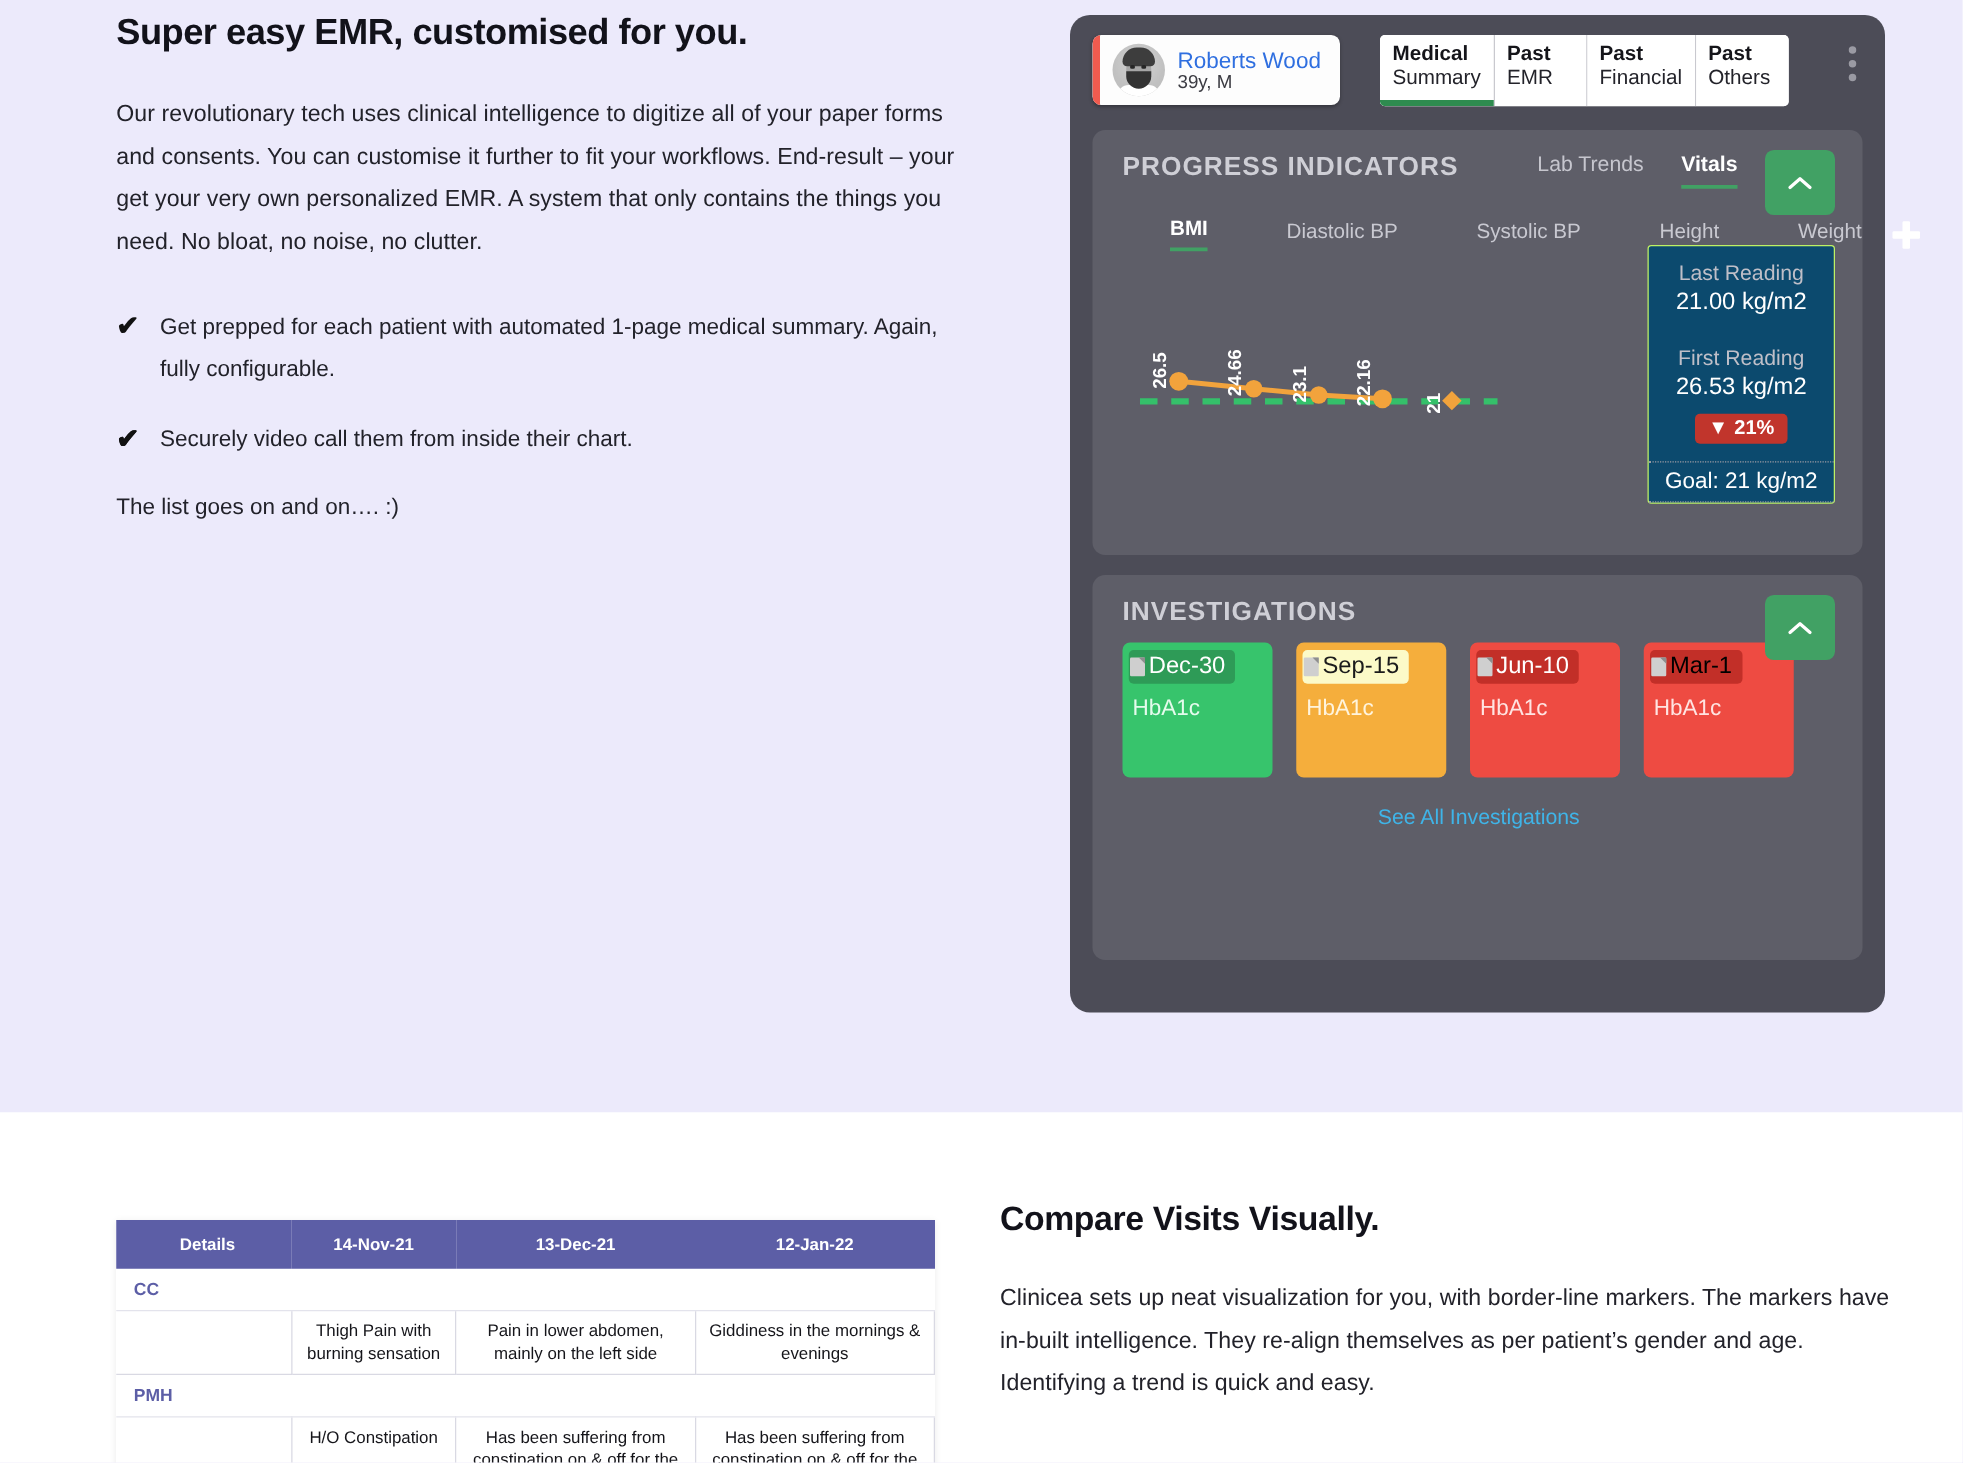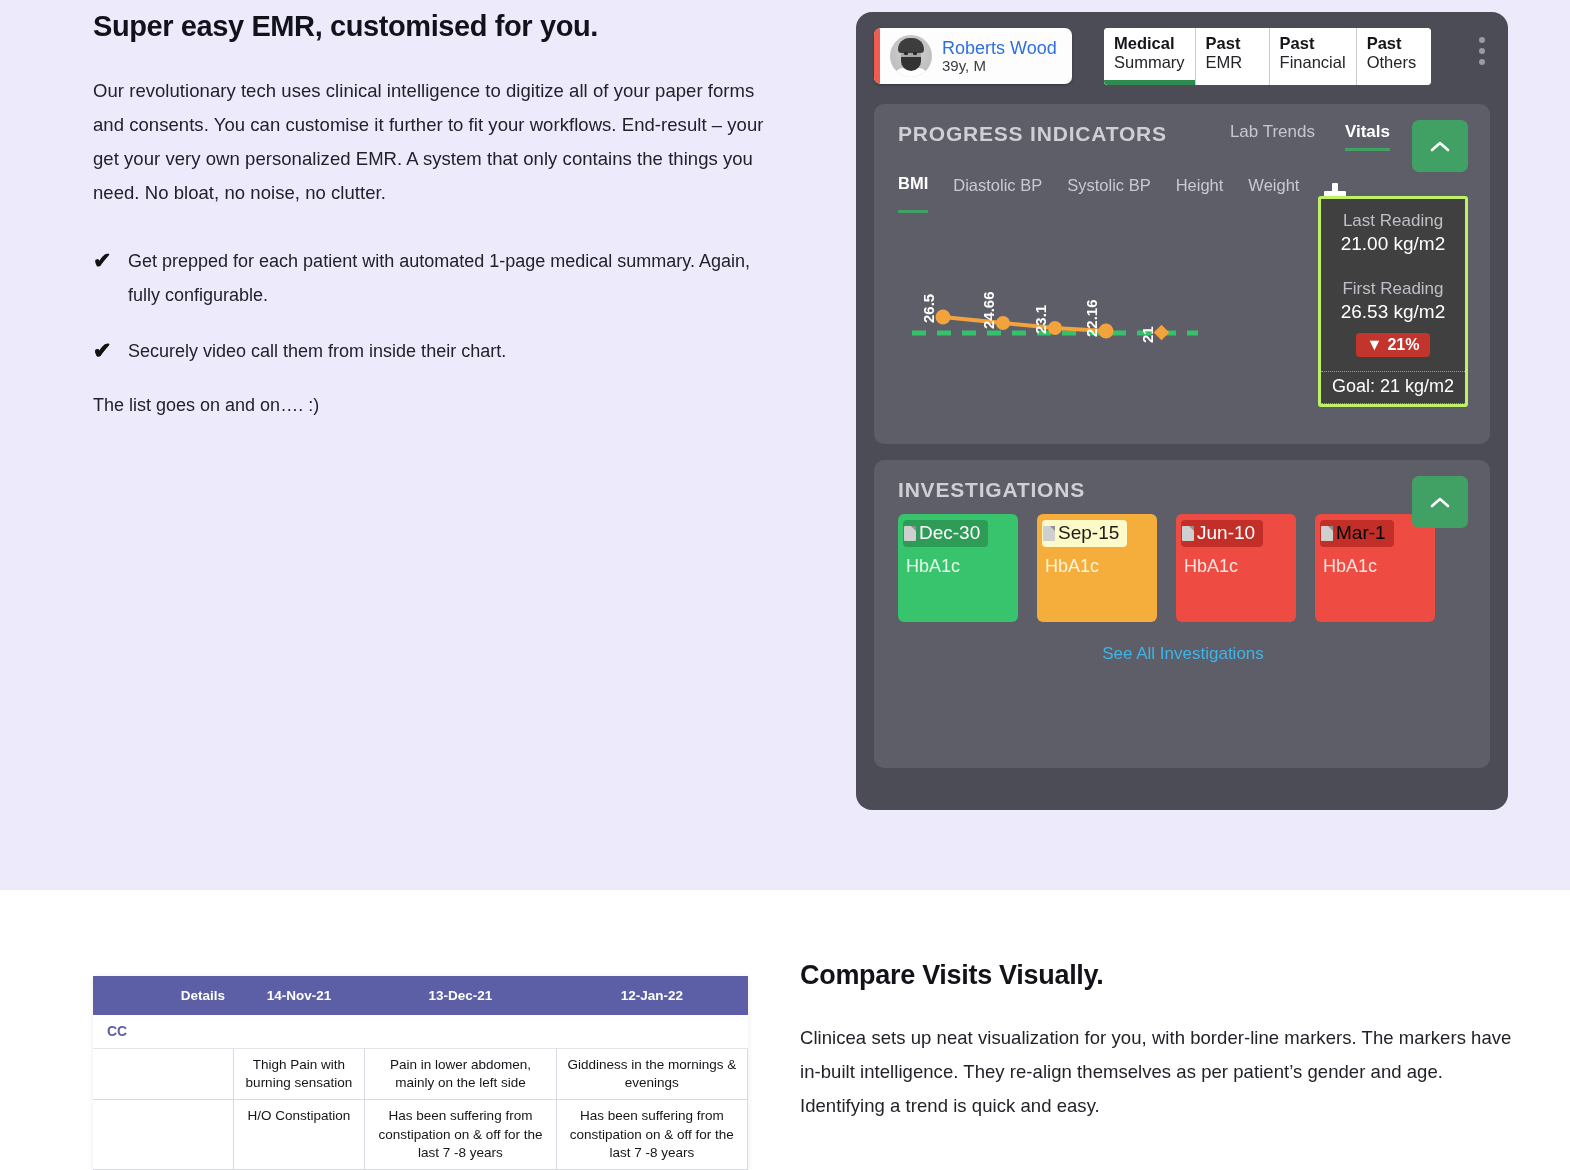--- a/index.html
+++ b/index.html
@@ -219,21 +219,21 @@
   }
   .pi-subtab { font-size: 17px; color: #C6C6CE; cursor: pointer; padding-bottom: 6px; }
   .pi-subtab.active { color: #ffffff; font-weight: 700; border-bottom: 3px solid #41A164; }
 
   .metric-row {
     display: flex;
     align-items: center;
     gap: 25px;
     margin-top: 28px;
   }
-  .metric { font-size: 16.5px; color: #C9C9D1; cursor: pointer; padding-bottom: 17px; white-space: nowrap;}
+  .metric { font-size: 16.5px; color: #C9C9D1; cursor: pointer; padding-bottom: 5px; white-space: nowrap; margin-left: 38px;}
   .metric.active { color: #ffffff; font-weight: 700; border-bottom: 3px solid #41A164; }
   .add-metric {
     width: 22px; height: 22px;
     position: relative;
     cursor: pointer;
   }
   .add-metric::before, .add-metric::after {
     content: ""; position: absolute; background: #fff; border-radius: 1px;
   }
   .add-metric::before { left: 0; top: 8px; width: 22px; height: 6px; }
@@ -254,22 +254,22 @@
     transform: rotate(-90deg);
     white-space: nowrap;
   }
 
   .reading-box {
     position: absolute;
     right: 22px;
     top: 92px;
     width: 150px;
     padding: 10px 0 0 0;
-    background: #404040;
-    border: 3px solid #bef264;
+    background: #0c4a6e;
+    border: 1px solid #bef264;
     border-radius: 3px;
     text-align: center;
   }
   .rb-label { font-size: 17px; color: #BFBFC8; margin-top: 2px; }
   .rb-value { font-size: 19px; color: #ffffff; margin-top: 2px; }
   .rb-gap { height: 22px; }
   .rb-badge {
     display: inline-flex;
     align-items: center;
     gap: 5px;
@@ -356,21 +356,21 @@
     box-shadow: 0 1px 6px rgba(0,0,0,.08);
   }
   .visit-table th {
     background: #5C5EA6;
     color: #ffffff;
     font-weight: 700;
     font-size: 13.5px;
     padding: 12px 8px;
     text-align: center;
   }
-  .visit-table th.first { text-align: right; padding-left: 14px; width: 140px; }
+  .visit-table th.first { text-align: center; padding-left: 14px; width: 140px; }
   .visit-table td {
     border: 1px solid #d9d9e3;
     padding: 7px 8px;
     text-align: center;
     color: #15151a;
     vertical-align: top;
     line-height: 1.35;
   }
   .visit-table td.blank { border-left: none; }
   .group-row td {
@@ -591,20 +591,23 @@
     <tbody>
       <tr class="group-row">
         <td colspan="4">CC</td>
       </tr>
       <tr>
         <td class="blank"></td>
         <td>Thigh Pain with burning sensation</td>
         <td>Pain in lower abdomen, mainly on the left side</td>
         <td>Giddiness in the mornings &amp; evenings</td>
       </tr>
+      <tr class="group-row">
+        <td colspan="4">PMH</td>
+      </tr>
       <tr>
         <td class="blank"></td>
         <td>H/O Constipation</td>
         <td>Has been suffering from constipation on &amp; off for the last 7 -8 years</td>
         <td>Has been suffering from constipation on &amp; off for the last 7 -8 years</td>
       </tr>
     </tbody>
   </table>
 
   <div class="right-col-bottom">

